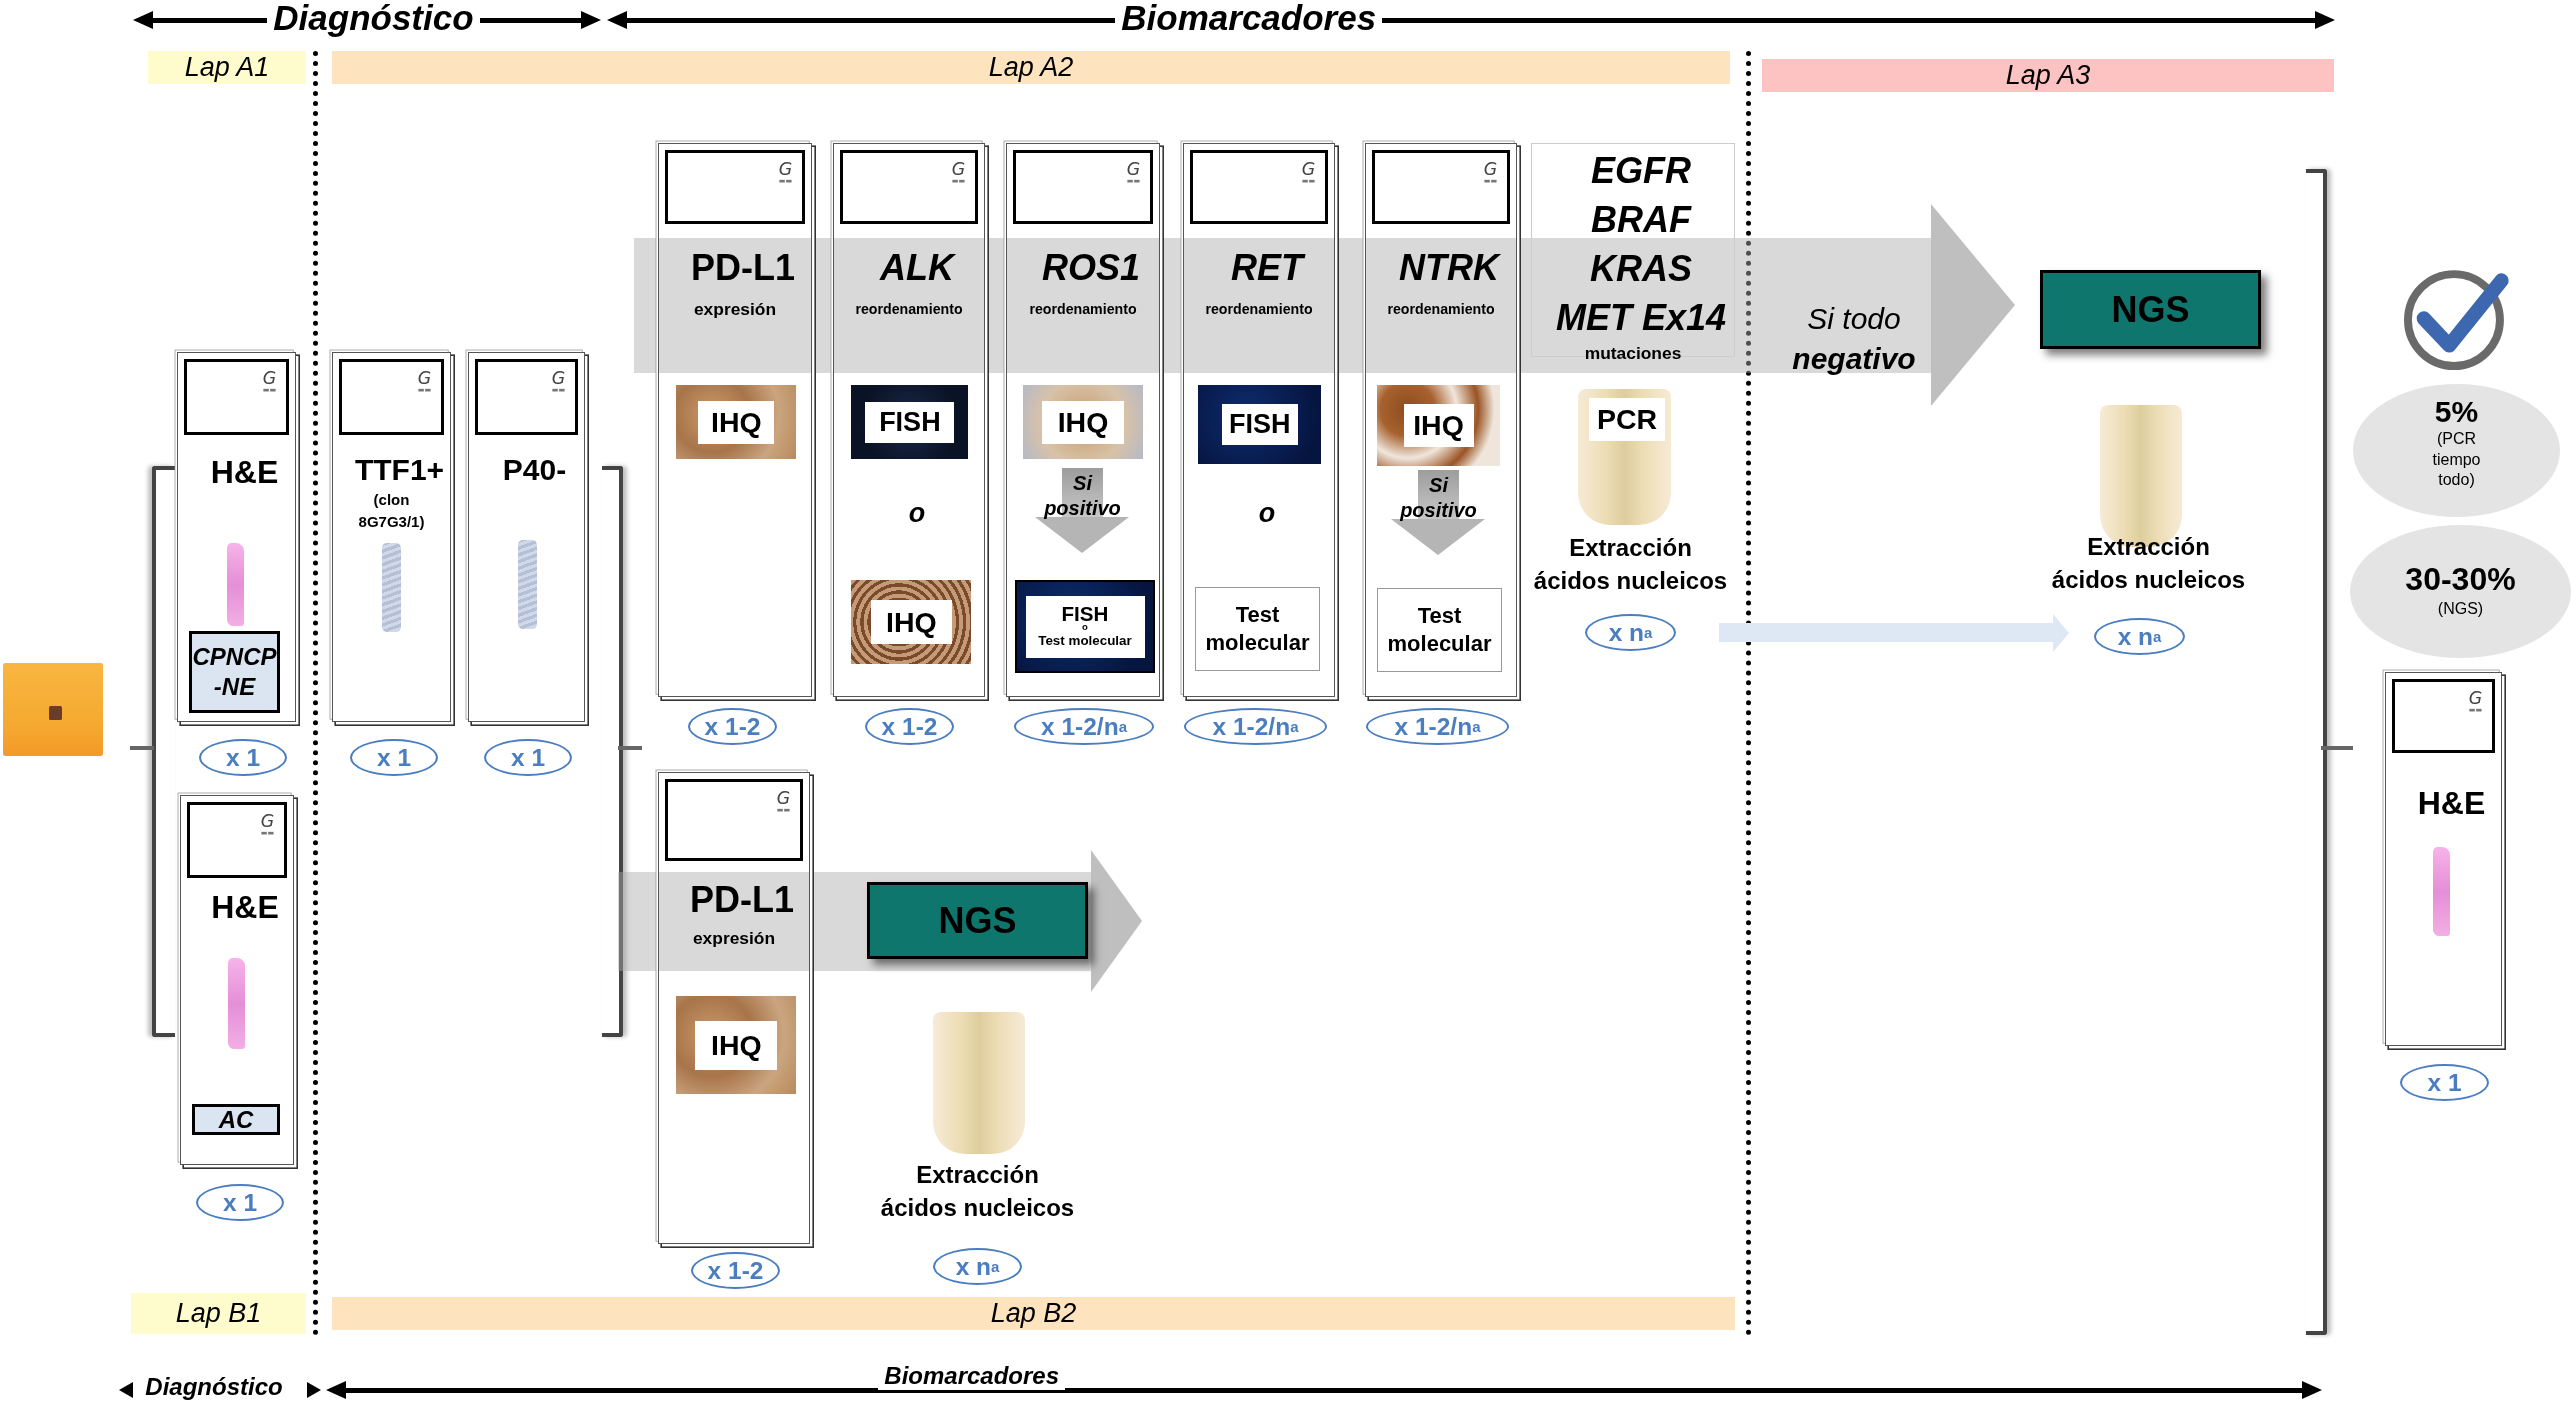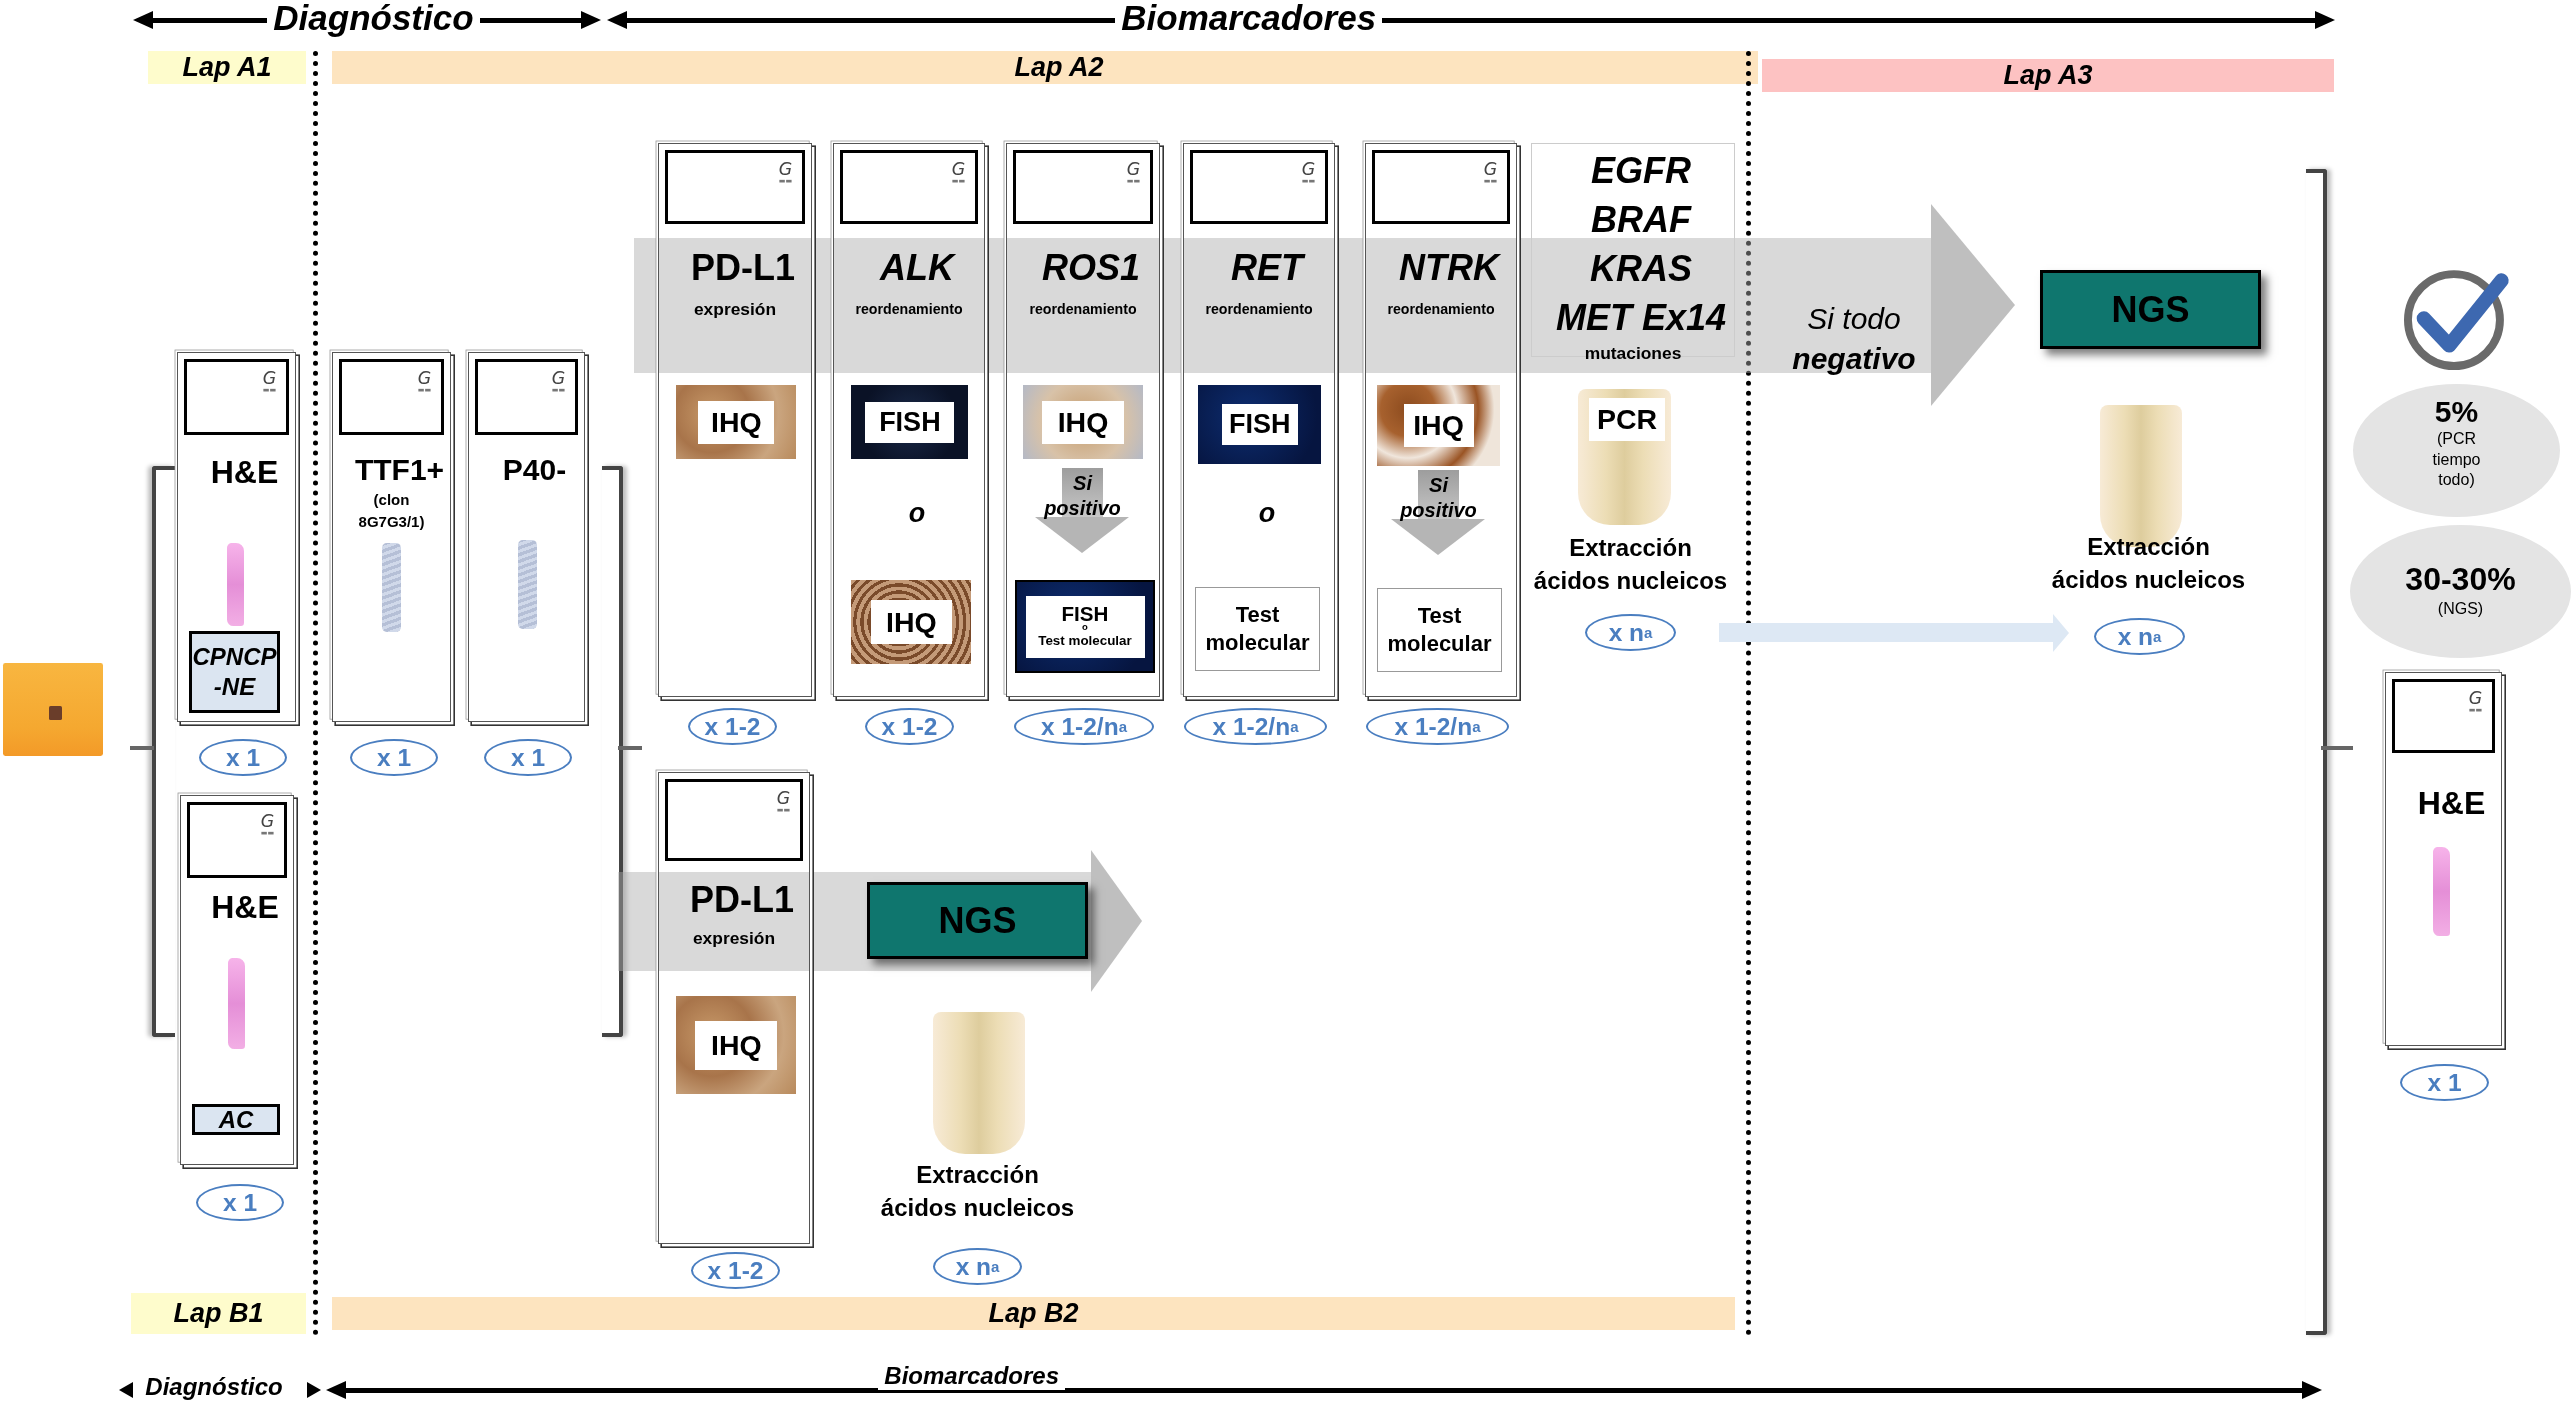--- a/index.html
+++ b/index.html
@@ -7,21 +7,21 @@
          font-family:"DejaVu Sans", sans-serif; color:#000; }
   .abs { position:absolute; }
 
   
   .range-line { position:absolute; height:4.7px; background:#000; }
   .arrow-l { position:absolute; width:0; height:0; border-top:9.5px solid transparent; border-bottom:9.5px solid transparent; border-right:20.6px solid #000; }
   .arrow-r { position:absolute; width:0; height:0; border-top:9.5px solid transparent; border-bottom:9.5px solid transparent; border-left:20.6px solid #000; }
   .range-label { position:absolute; font-family:"Liberation Sans", sans-serif; font-weight:bold; font-style:italic; background:#fff; padding:0 6.3px; }
 
   .lap-bar { position:absolute; display:flex; align-items:center; justify-content:center;
-             font-family:"Liberation Sans", sans-serif; font-weight:bold; font-style:italic; font-size:27px; }
+             font-family:"Liberation Sans", sans-serif; font-weight:normal; font-style:italic; font-size:27px; }
   .lap-yellow { background:#fefccc; }
   .lap-orange { background:#fde4bf; }
   .lap-pink { background:#fdc2c2;margin-top:8px; }
 
   .dotted-v { position:absolute; width:0; border-left:5.5px dotted #000; }
 
   
   .slide { position:absolute; background:#fff; border:1.6px solid #555;
            box-shadow: 3.2px 3.2px 0 -0.8px #fff, 3.2px 3.2px 0 0.8px #333, -2.4px -2.4px 0 -0.8px #fff, -2.4px -2.4px 0 0 #999; }
   .slide-label { position:absolute; left:6.3px; right:6.3px; top:6.3px; border:3.2px solid #000; background:#fff; }
@@ -82,21 +82,21 @@
   <div class="range-label" style="left:267px; top:-1.6px; font-size:35px;">Diagnóstico</div>
 </div>
 <div>
   <div class="arrow-l" style="left:607px; top:11px;"></div>
   <div class="range-line" style="left:625px; top:18px; width:1692px;"></div>
   <div class="arrow-r" style="left:2315px; top:11px;"></div>
   <div class="range-label" style="left:1115px; top:-1.6px; font-size:35px;">Biomarcadores</div>
 </div>
 
 <div class="lap-bar lap-yellow" style="left:148px; top:51px; width:158px; height:33px;">Lap A1</div>
-<div class="lap-bar lap-orange" style="left:332px; top:51px; width:1398px; height:33px;padding-left:28px;">Lap A2</div>
+<div class="lap-bar lap-orange" style="left:332px; top:51px; width:1398px; height:33px;">Lap A2</div>
 <div class="lap-bar lap-pink" style="left:1762px; top:51px; width:572px; height:33px;">Lap A3</div>
 
 <div class="dotted-v" style="left:313px; top:51px; height:1285px;"></div>
 <div class="dotted-v" style="left:1746px; top:51px; height:1285px;"></div>
 
 <div class="abs" style="left:3.2px; top:663px; width:100px; height:93px; background:linear-gradient(180deg,#f8b640,#f5a830 70%,#f39a28); border-radius:2.4px;">
   <div class="abs" style="left:46px; top:43px; width:12.7px; height:14.2px; background:#6a3d2a; border-radius:1.6px;"></div>
 </div>
 
 <div class="bracket" style="left:152px; top:466px; width:19px; height:563px;"></div>

